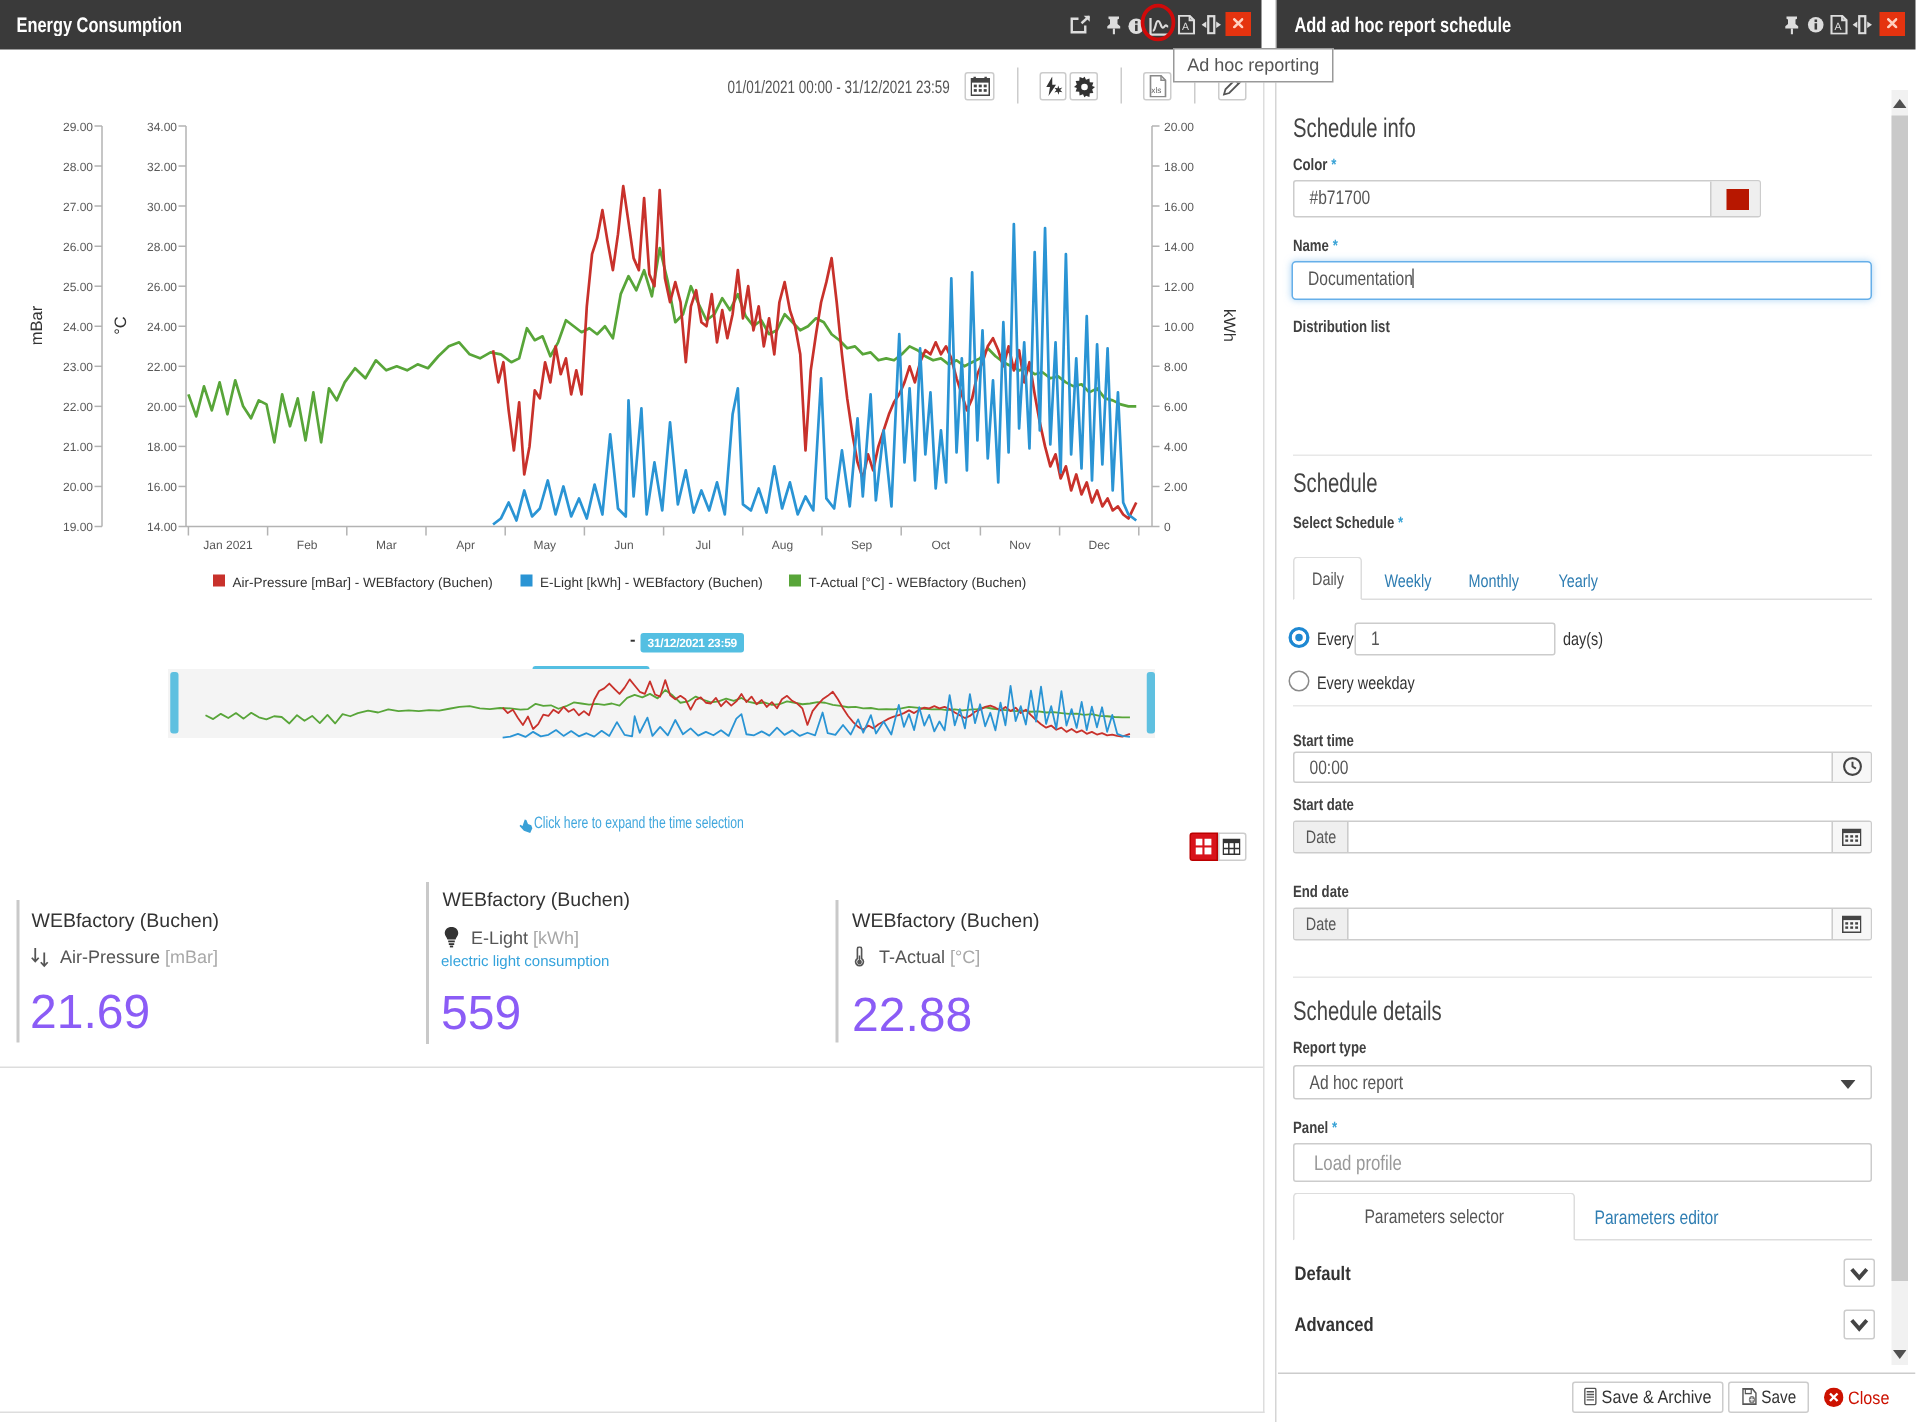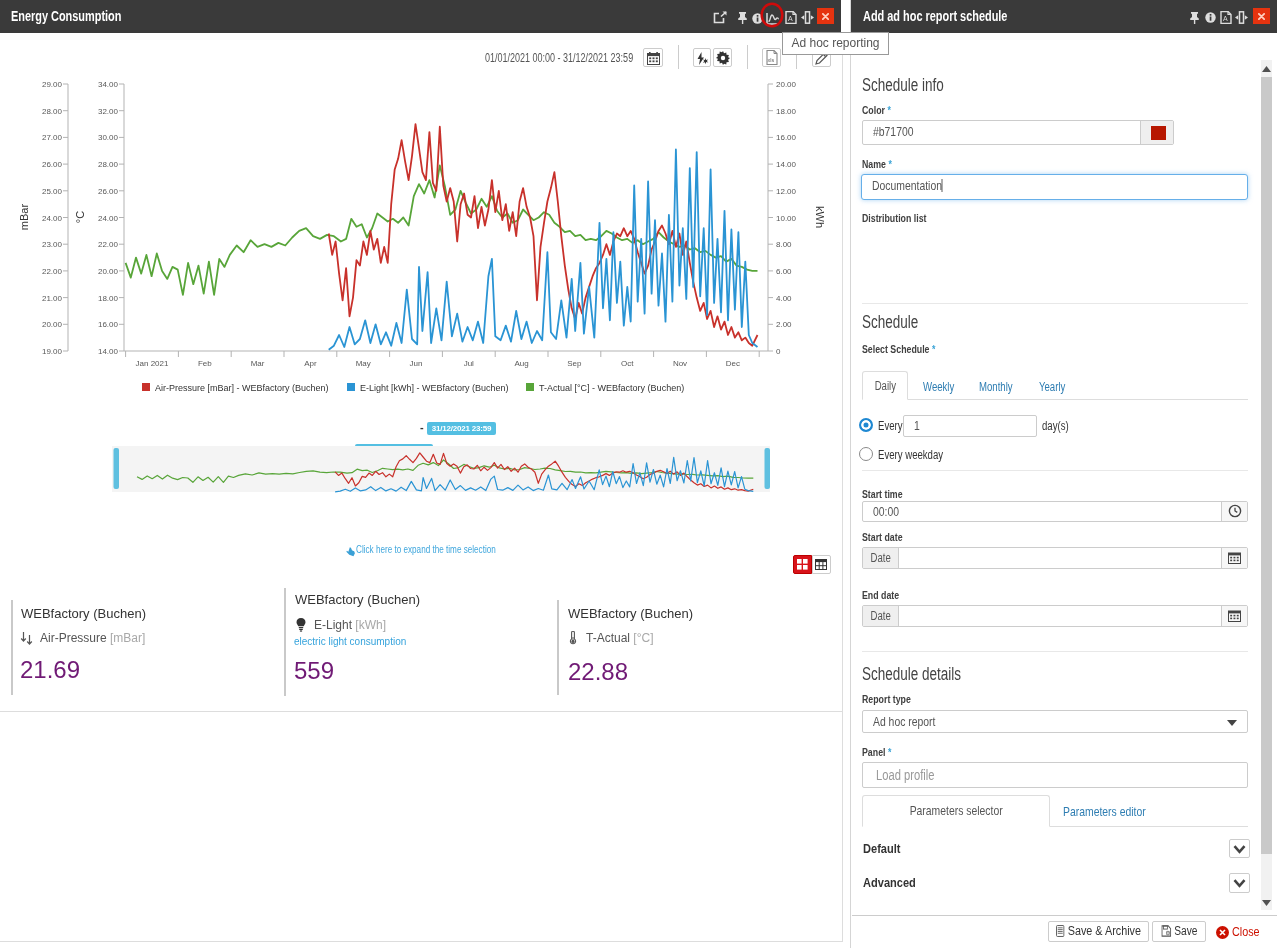--- a/index.html
+++ b/index.html
@@ -12,21 +12,21 @@
 .hdr{background:#3a3a3a;color:#fff;font-weight:bold;font-size:14px}
 .sx{transform:scaleX(0.78);transform-origin:0 50%;white-space:nowrap}
 .tbtn{position:absolute;border:1px solid #ccc;background:#fff;border-radius:2px}
 .vsep{position:absolute;width:1px;background:#ccc}
 .legsq{display:inline-block;width:8px;height:8px;margin-right:5px}
 .leg{font-size:9px;color:#333;white-space:nowrap}
 .badge{position:absolute;background:#54bfe2;color:#fff;font-size:8px;font-weight:bold;line-height:13px;height:13px;border-radius:2px;text-align:center;white-space:nowrap;overflow:hidden}
 .cardT{font-size:13px;color:#333}
 .cardS{font-size:12px;color:#555}
 .cardU{color:#a8a8a8}
-.cardV{font-size:24px;color:#701a75}
+.cardV{font-size:32px;color:#8b5cf6}
 .flbl{font-size:11px;font-weight:bold;color:#404040;transform:scaleX(0.8);transform-origin:0 50%;white-space:nowrap}
 .req{color:#3aa3d6;font-weight:bold}
 .fhead{font-size:18px;color:#444;transform:scaleX(0.75);transform-origin:0 50%;white-space:nowrap}
 .finput{position:absolute;border:1px solid #ccc;border-radius:2px;background:#fff;font-size:13px;color:#555}
 .itx{display:inline-block;transform:scaleX(0.8);transform-origin:0 50%;white-space:nowrap}
 .ph{color:#999}
 .tabtxt{font-size:12px;color:#2e7db2;transform:scaleX(0.8);transform-origin:0 50%;white-space:nowrap}
 .divl{position:absolute;height:1px;background:#e8e8e8}
 .chevbtn{position:absolute;width:21px;height:20px;border:1px solid #ccc;background:#fff;border-radius:2px;text-align:center}
 </style></head><body>

